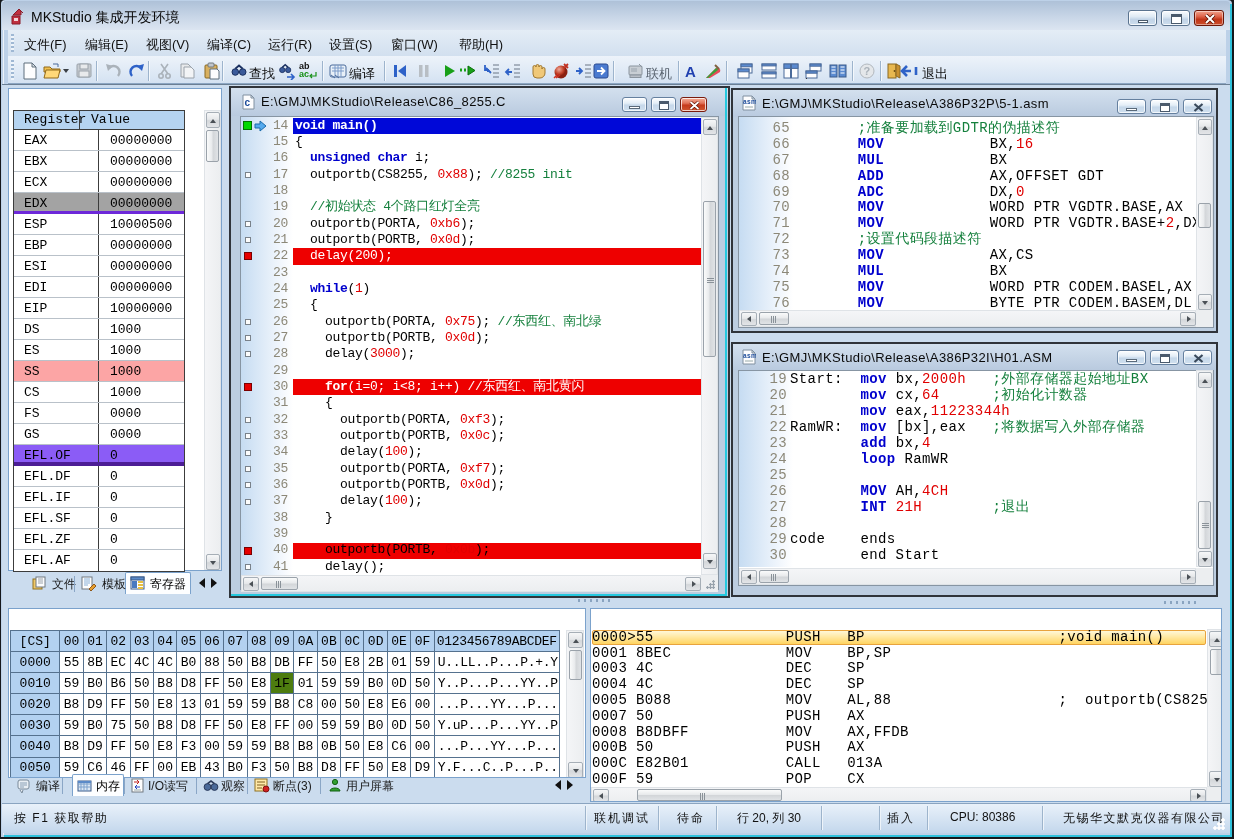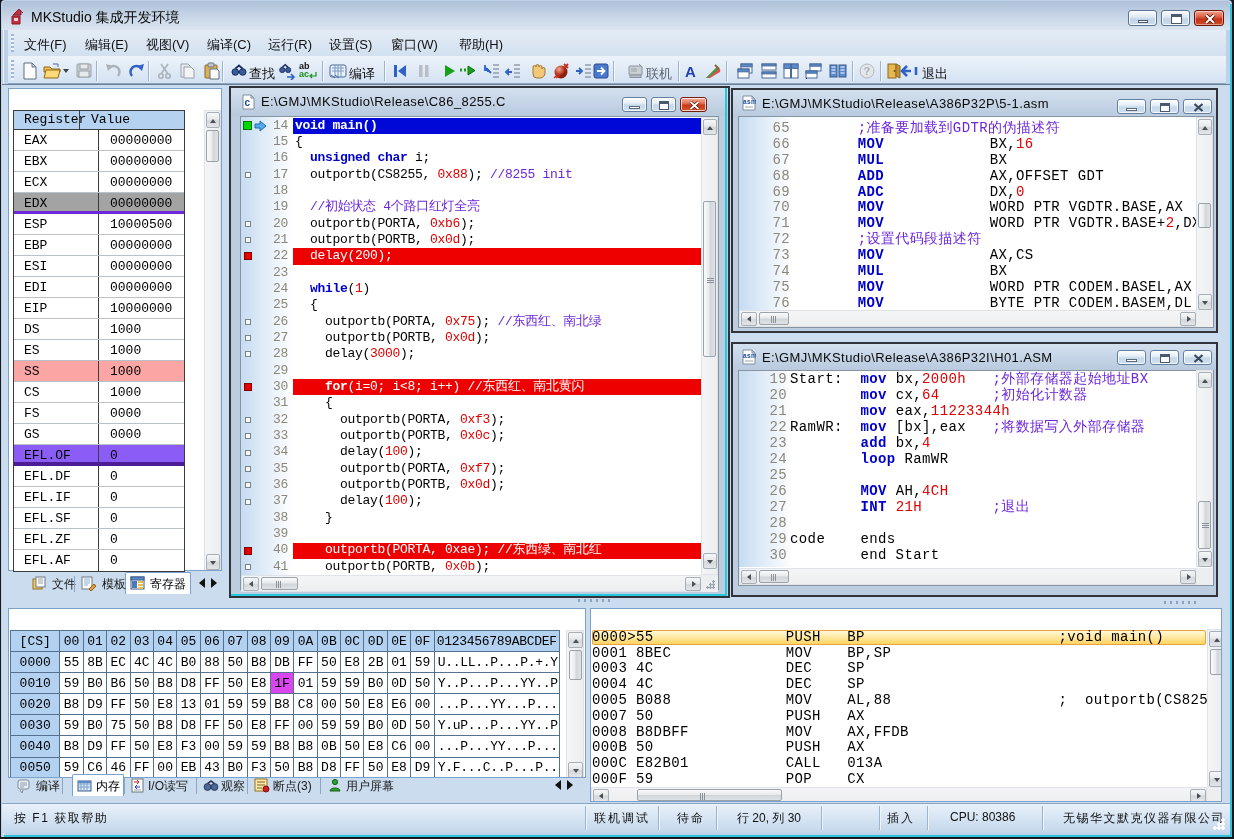--- a/index.html
+++ b/index.html
@@ -1,21 +1,21 @@
 <!DOCTYPE html>
 <html><head><meta charset="utf-8"><style>
 *{box-sizing:border-box;margin:0;padding:0}
 html,body{width:1234px;height:839px;overflow:hidden}
 body{position:relative;background:#15181c;font-family:"Liberation Sans",sans-serif;-webkit-font-smoothing:antialiased}
 .a{position:absolute}
 .mono{font-family:"Liberation Mono",monospace}
 pre{font-family:"Liberation Mono",monospace}
 .k{color:#0000cd;font-weight:bold}
 .n{color:#e00000}
-.c{color:#6d28d9}
+.c{color:#15803d}
 .sel{color:#fff;font-weight:bold}
 .rr,.rr .k,.rr .n,.rr .c{color:#fff}
 .rr .k{font-weight:bold}
 
 .cb{position:absolute;height:15px;border-radius:3px;border:1px solid #65809f;background:linear-gradient(#fdfeff 0%,#e4eef7 40%,#c6d8ea 55%,#d0e0ef 100%);box-shadow:inset 0 0 0 1px rgba(255,255,255,.75)}
 .cbc{border-color:#7a1c0e;background:linear-gradient(#f5b09a 0%,#e2735a 40%,#c63a1c 55%,#cf5730 100%)}
 .glyph-min{position:absolute;left:50%;top:8px;width:11px;height:3px;margin-left:-5.5px;background:#fff;border:1px solid #5a6a7a}
 .glyph-max{position:absolute;left:50%;top:3px;width:10px;height:9px;margin-left:-5px;background:#fff;border:1px solid #4a5a6c;box-shadow:inset 0 2px 0 #4a5a6c}
 
 .sb{position:absolute;background:linear-gradient(90deg,#f4f5f7,#eceef0);border:1px solid #dfe3e7}
@@ -504,21 +504,20 @@
 <span class="rr">    <span class="k">for</span>(i=0; i&lt;8; i++) <span class="c">//东西红、南北黄闪</span></span>
     {
       outportb(PORTA, <span class="n">0xf3</span>);
       outportb(PORTB, <span class="n">0x0c</span>);
       delay(<span class="n">100</span>);
       outportb(PORTA, <span class="n">0xf7</span>);
       outportb(PORTB, <span class="n">0x0d</span>);
       delay(<span class="n">100</span>);
     }
 
-<span class="rr">    outportb(PORTA, 0xae); <span class="c">//东西绿、南北红</span></span>
     outportb(PORTB, <span class="n">0x0b</span>);
     delay();</pre>
   </div>
 <div class="sb" style="left:701px;top:117px;width:17px;height:458px">
     <div class="sbtn" style="left:1px;top:1px;width:14px;height:16px">
       <div class="tU" style="left:3px;top:6px"></div>
     </div>
     <div class="thv" style="left:1px;top:83px;height:156px">
       <div class="grv" style="top:76px"></div>
     </div>
@@ -729,21 +728,21 @@
       <div style="background:#b3d1f0;display:flex;align-items:center;justify-content:center">0010</div>
       <div style="background:#fff;display:flex;align-items:center;justify-content:center">59</div>
       <div style="background:#fff;display:flex;align-items:center;justify-content:center">B0</div>
       <div style="background:#fff;display:flex;align-items:center;justify-content:center">B6</div>
       <div style="background:#fff;display:flex;align-items:center;justify-content:center">50</div>
       <div style="background:#fff;display:flex;align-items:center;justify-content:center">B8</div>
       <div style="background:#fff;display:flex;align-items:center;justify-content:center">D8</div>
       <div style="background:#fff;display:flex;align-items:center;justify-content:center">FF</div>
       <div style="background:#fff;display:flex;align-items:center;justify-content:center">50</div>
       <div style="background:#fff;display:flex;align-items:center;justify-content:center">E8</div>
-      <div style="background:#d946ef;display:flex;align-items:center;justify-content:center">1F</div>
+      <div style="background:#4d7c0f;display:flex;align-items:center;justify-content:center">1F</div>
       <div style="background:#fff;display:flex;align-items:center;justify-content:center">01</div>
       <div style="background:#fff;display:flex;align-items:center;justify-content:center">59</div>
       <div style="background:#fff;display:flex;align-items:center;justify-content:center">59</div>
       <div style="background:#fff;display:flex;align-items:center;justify-content:center">B0</div>
       <div style="background:#fff;display:flex;align-items:center;justify-content:center">0D</div>
       <div style="background:#fff;display:flex;align-items:center;justify-content:center">50</div>
       <div style="background:#fff;display:flex;align-items:center;letter-spacing:-.3px;padding-left:3px;white-space:nowrap">Y..P...P...YY..P</div>
       <div style="background:#b3d1f0;display:flex;align-items:center;justify-content:center">0020</div>
       <div style="background:#fff;display:flex;align-items:center;justify-content:center">B8</div>
       <div style="background:#fff;display:flex;align-items:center;justify-content:center">D9</div>

